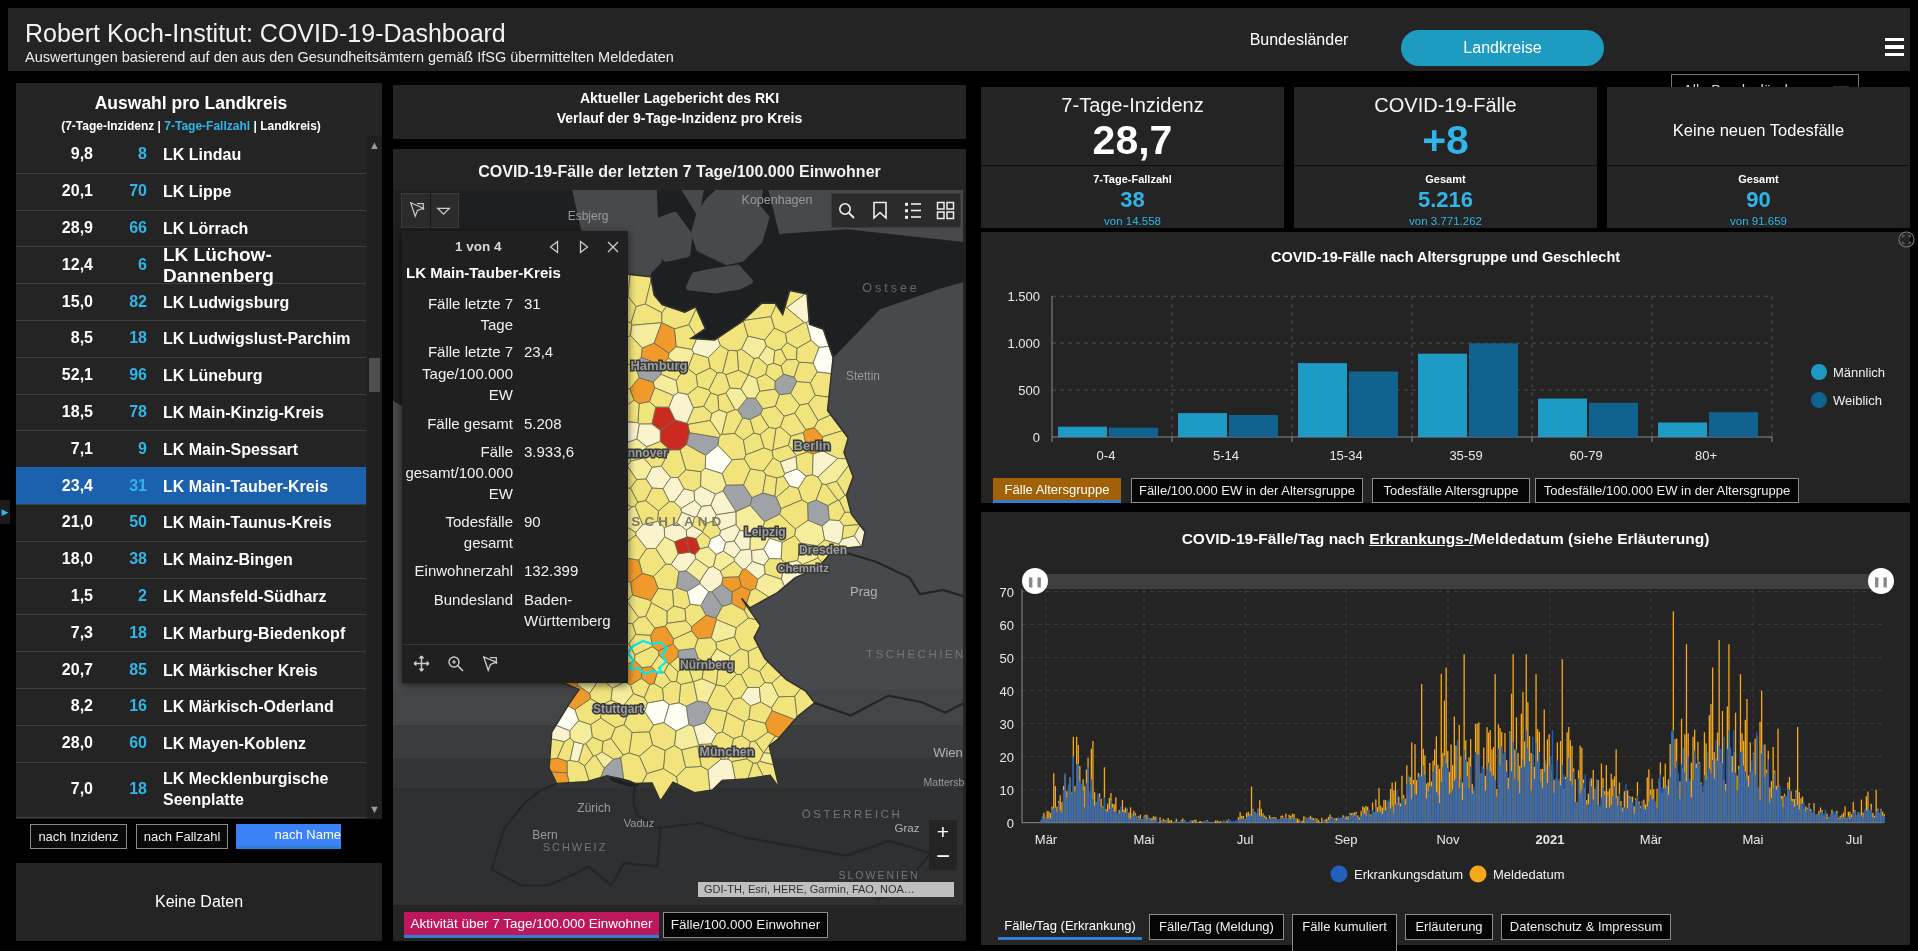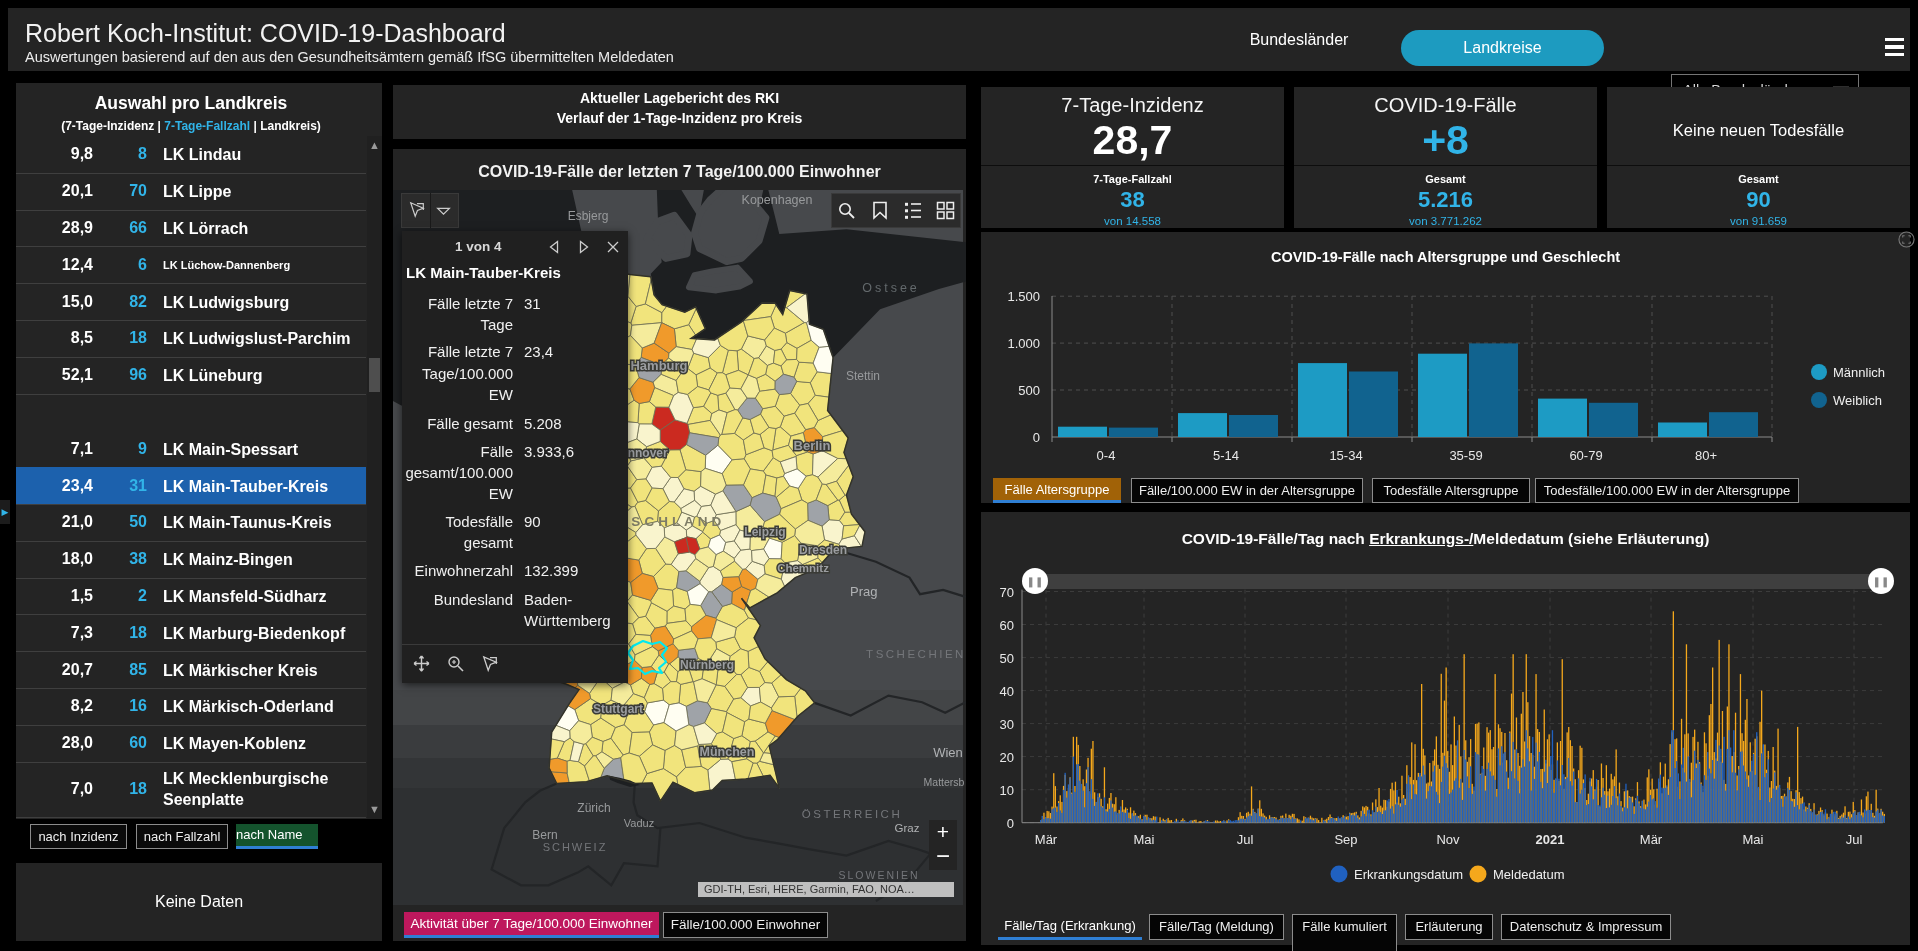--- a/index.html
+++ b/index.html
@@ -34,37 +34,42 @@
 <div style="position:absolute;left:147px;top:50%;transform:translateY(-50%);font-weight:bold;font-size:16px;color:#fff;line-height:21px;">LK Lippe</div>
 </div>
     <div style="position:absolute;left:0;top:126.6px;width:350px;height:36.8px;border-bottom:1px solid #3f3f3f;">
 <div style="position:absolute;right:273px;top:50%;transform:translateY(-50%);font-weight:bold;font-size:16px;color:#fff;">28,9</div>
 <div style="position:absolute;right:219px;top:50%;transform:translateY(-50%);font-weight:bold;font-size:16px;color:#31b4e8;">66</div>
 <div style="position:absolute;left:147px;top:50%;transform:translateY(-50%);font-weight:bold;font-size:16px;color:#fff;line-height:21px;">LK Lörrach</div>
 </div>
     <div style="position:absolute;left:0;top:163.4px;width:350px;height:36.8px;border-bottom:1px solid #3f3f3f;">
 <div style="position:absolute;right:273px;top:50%;transform:translateY(-50%);font-weight:bold;font-size:16px;color:#fff;">12,4</div>
 <div style="position:absolute;right:219px;top:50%;transform:translateY(-50%);font-weight:bold;font-size:16px;color:#31b4e8;">6</div>
-<div style="position:absolute;left:147px;top:50%;transform:translateY(-50%);font-weight:bold;font-size:11px;color:#fff;line-height:21px;">LK Lüchow-Dannenberg</div>
+<div style="position:absolute;left:147px;top:50%;transform:translateY(-50%);font-weight:bold;font-size:19px;color:#fff;line-height:21px;">LK Lüchow-Dannenberg</div>
 </div>
     <div style="position:absolute;left:0;top:200.2px;width:350px;height:36.8px;border-bottom:1px solid #3f3f3f;">
 <div style="position:absolute;right:273px;top:50%;transform:translateY(-50%);font-weight:bold;font-size:16px;color:#fff;">15,0</div>
 <div style="position:absolute;right:219px;top:50%;transform:translateY(-50%);font-weight:bold;font-size:16px;color:#31b4e8;">82</div>
 <div style="position:absolute;left:147px;top:50%;transform:translateY(-50%);font-weight:bold;font-size:16px;color:#fff;line-height:21px;">LK Ludwigsburg</div>
 </div>
     <div style="position:absolute;left:0;top:237.0px;width:350px;height:36.8px;border-bottom:1px solid #3f3f3f;">
 <div style="position:absolute;right:273px;top:50%;transform:translateY(-50%);font-weight:bold;font-size:16px;color:#fff;">8,5</div>
 <div style="position:absolute;right:219px;top:50%;transform:translateY(-50%);font-weight:bold;font-size:16px;color:#31b4e8;">18</div>
 <div style="position:absolute;left:147px;top:50%;transform:translateY(-50%);font-weight:bold;font-size:16px;color:#fff;line-height:21px;">LK Ludwigslust-Parchim</div>
 </div>
     <div style="position:absolute;left:0;top:273.8px;width:350px;height:36.8px;border-bottom:1px solid #3f3f3f;">
 <div style="position:absolute;right:273px;top:50%;transform:translateY(-50%);font-weight:bold;font-size:16px;color:#fff;">52,1</div>
 <div style="position:absolute;right:219px;top:50%;transform:translateY(-50%);font-weight:bold;font-size:16px;color:#31b4e8;">96</div>
 <div style="position:absolute;left:147px;top:50%;transform:translateY(-50%);font-weight:bold;font-size:16px;color:#fff;line-height:21px;">LK Lüneburg</div>
 </div>
+    <div style="position:absolute;left:0;top:310.6px;width:350px;height:36.8px;border-bottom:1px solid #3f3f3f;">
+<div style="position:absolute;right:273px;top:50%;transform:translateY(-50%);font-weight:bold;font-size:16px;color:#fff;">18,5</div>
+<div style="position:absolute;right:219px;top:50%;transform:translateY(-50%);font-weight:bold;font-size:16px;color:#31b4e8;">78</div>
+<div style="position:absolute;left:147px;top:50%;transform:translateY(-50%);font-weight:bold;font-size:16px;color:#fff;line-height:21px;">LK Main-Kinzig-Kreis</div>
+</div>
     <div style="position:absolute;left:0;top:347.4px;width:350px;height:36.8px;border-bottom:1px solid #3f3f3f;">
 <div style="position:absolute;right:273px;top:50%;transform:translateY(-50%);font-weight:bold;font-size:16px;color:#fff;">7,1</div>
 <div style="position:absolute;right:219px;top:50%;transform:translateY(-50%);font-weight:bold;font-size:16px;color:#31b4e8;">9</div>
 <div style="position:absolute;left:147px;top:50%;transform:translateY(-50%);font-weight:bold;font-size:16px;color:#fff;line-height:21px;">LK Main-Spessart</div>
 </div>
     <div style="position:absolute;left:0;top:384.2px;width:350px;height:36.8px;background:#1c61ad;border-bottom:1px solid #3f3f3f;">
 <div style="position:absolute;right:273px;top:50%;transform:translateY(-50%);font-weight:bold;font-size:16px;color:#fff;">23,4</div>
 <div style="position:absolute;right:219px;top:50%;transform:translateY(-50%);font-weight:bold;font-size:16px;color:#31b4e8;">31</div>
 <div style="position:absolute;left:147px;top:50%;transform:translateY(-50%);font-weight:bold;font-size:16px;color:#fff;line-height:21px;">LK Main-Tauber-Kreis</div>
 </div>
@@ -108,27 +113,27 @@
 <div style="position:absolute;right:219px;top:50%;transform:translateY(-50%);font-weight:bold;font-size:16px;color:#31b4e8;">18</div>
 <div style="position:absolute;left:147px;top:50%;transform:translateY(-50%);font-weight:bold;font-size:16px;color:#fff;line-height:21px;">LK Mecklenburgische<br>Seenplatte</div>
 </div>
 <div style="position:absolute;right:0;top:53px;width:15px;height:683px;background:#202020;"></div>
 <div style="position:absolute;right:2px;top:57px;width:11px;height:11px;color:#9a9a9a;font-size:11px;line-height:11px;text-align:center;">▲</div>
 <div style="position:absolute;right:2px;bottom:4px;width:11px;height:11px;color:#9a9a9a;font-size:11px;line-height:11px;text-align:center;">▼</div>
 <div style="position:absolute;right:2px;top:275px;width:11px;height:34px;background:#4e4e4e;"></div>
 </div>
 <div style="position:absolute;left:30px;top:824px;width:97px;height:25px;background:#0a0a0a;border:1px solid #8c8c8c;box-sizing:border-box;color:#eee;font-size:13px;text-align:center;line-height:23px;white-space:nowrap;">nach Inzidenz</div>
 <div style="position:absolute;left:136px;top:824px;width:92px;height:25px;background:#0a0a0a;border:1px solid #8c8c8c;box-sizing:border-box;color:#eee;font-size:13px;text-align:center;line-height:23px;white-space:nowrap;">nach Fallzahl</div>
-<div style="position:absolute;left:236px;top:824px;width:82px;height:25px;background:#14532d;border-bottom:3px solid #2f7fd4;box-sizing:border-box;color:#fff;font-size:13px;text-align:left;line-height:22px;white-space:nowrap;">nach Name</div>
+<div style="position:absolute;left:236px;top:824px;width:105px;height:25px;background:#3b82f6;border-bottom:3px solid #2f7fd4;box-sizing:border-box;color:#fff;font-size:13px;text-align:right;line-height:22px;white-space:nowrap;">nach Name</div>
 <div style="position:absolute;left:16px;top:863px;width:366px;height:78px;background:#242424;color:#fff;font-size:16px;text-align:center;line-height:78px;">Keine Daten</div>
 <div style="position:absolute;left:0;top:500px;width:10px;height:24px;background:#1c1c1c;color:#31b4e8;font-size:9px;line-height:24px;text-align:center;">▶</div>
 
 <div style="position:absolute;left:393px;top:85px;width:573px;height:54px;background:#242424;text-align:center;color:#fff;font-weight:bold;font-size:14px;line-height:19.5px;">
 <div style="margin-top:4px;">Aktueller Lagebericht des RKI</div>
-    <div>Verlauf der 1-Tage-Inzidenz pro Kreis</div>
+    <div>Verlauf der 9-Tage-Inzidenz pro Kreis</div>
   </div>
 <div style="position:absolute;left:393px;top:149px;width:573px;height:792px;background:#242424;">
 <div style="position:absolute;left:0;top:14px;width:573px;text-align:center;font-weight:bold;font-size:16px;color:#f2f2f2;">COVID-19-Fälle der letzten 7 Tage/100.000 Einwohner</div>
 <svg style="position:absolute;left:0;top:41px;" width="573" height="754" viewBox="396 190 573 754">
       <rect x="396" y="149" width="570" height="754" fill="#47494c"></rect>
       <path d="M362.3 383.4 L404.3 405.4 L442.1 412.6 L471.5 387.1 L530.3 384.9 L542.5 358.4 L579.0 370.9 L593.7 368.7 L608.0 347.3 L626.9 345.8 L613.0 333.2 L597.5 311.5 L585.3 296.4 L589.5 254.6 L574.4 186.6 L362.3 186.6 Z" fill="#1d1f21"></path>
       <path d="M653.8 273.7 L657.1 294.9 L665.1 304.7 L687.8 312.2 L698.7 306.9 L708.4 328.7 L694.1 338.4 L717.6 339.9 L744.5 322.0 L764.7 303.2 L778.1 303.2 L785.7 314.5 L792.8 290.4 L810.0 294.1 L812.5 324.2 L826.4 329.4 L836.1 357.7 L883.1 309.2 L941.9 288.9 L977.6 279.0 L977.6 243.1 L849.5 229.3 L782.3 233.9 L777.3 213.8 L770.5 186.6 L756.3 186.6 L752.1 220.0 L734.0 204.5 L731.1 186.6 L707.5 186.6 L701.7 217.7 L693.3 204.5 L682.3 186.6 L659.7 186.6 L661.3 227.7 L664.7 262.3 Z" fill="#1d1f21"></path>
       <path d="M650.0 238.5 L668.9 258.4 L689.9 253.9 L692.0 235.4 L677.3 215.4 L660.5 221.6 Z" fill="#47494c" stroke="#47494c" stroke-width="7" stroke-linejoin="round"></path>
       <path d="M702.5 248.5 L729.8 261.5 L744.5 258.4 L762.1 240.8 L768.9 217.7 L759.2 206.1 L763.4 186.6 L727.7 186.6 L713.0 199.8 L703.3 212.3 L697.5 233.1 Z" fill="#47494c" stroke="#47494c" stroke-width="7" stroke-linejoin="round"></path>
       <path d="M692.0 287.3 L719.3 290.4 L742.4 286.6 L752.9 281.3 L740.3 267.6 L715.1 271.4 L697.5 275.2 Z" fill="#47494c" stroke="#47494c" stroke-width="6" stroke-linejoin="round"></path>

